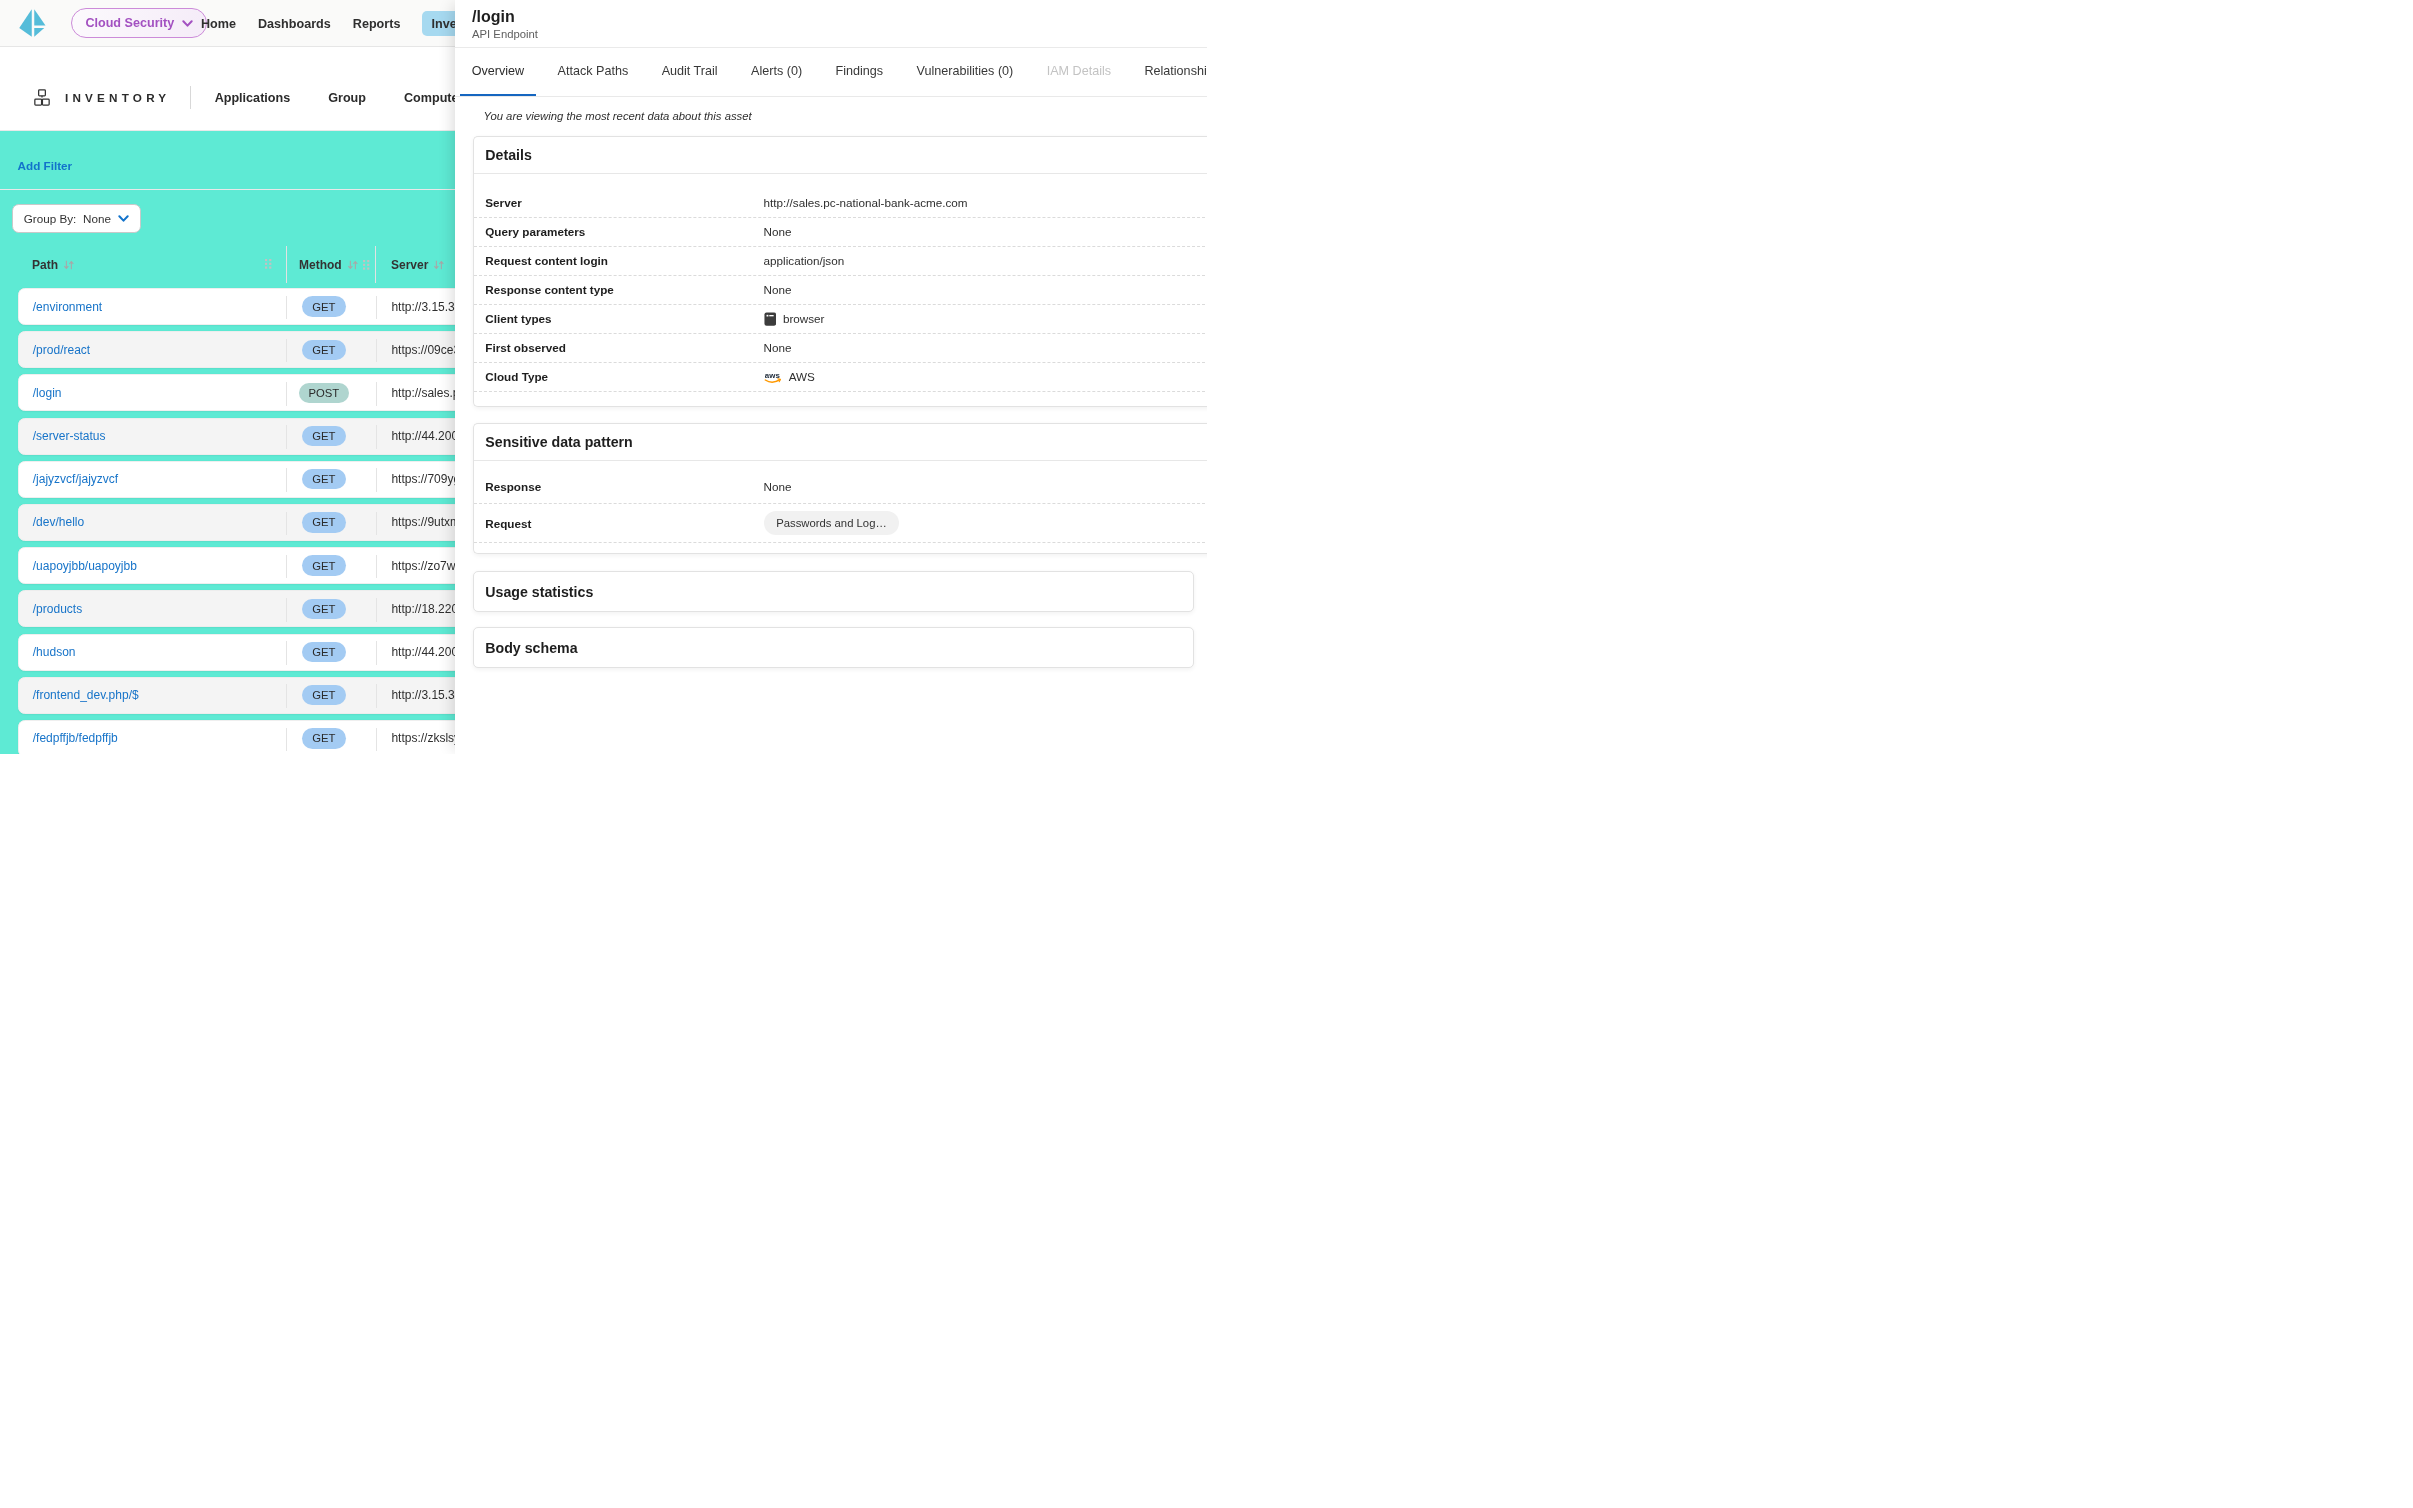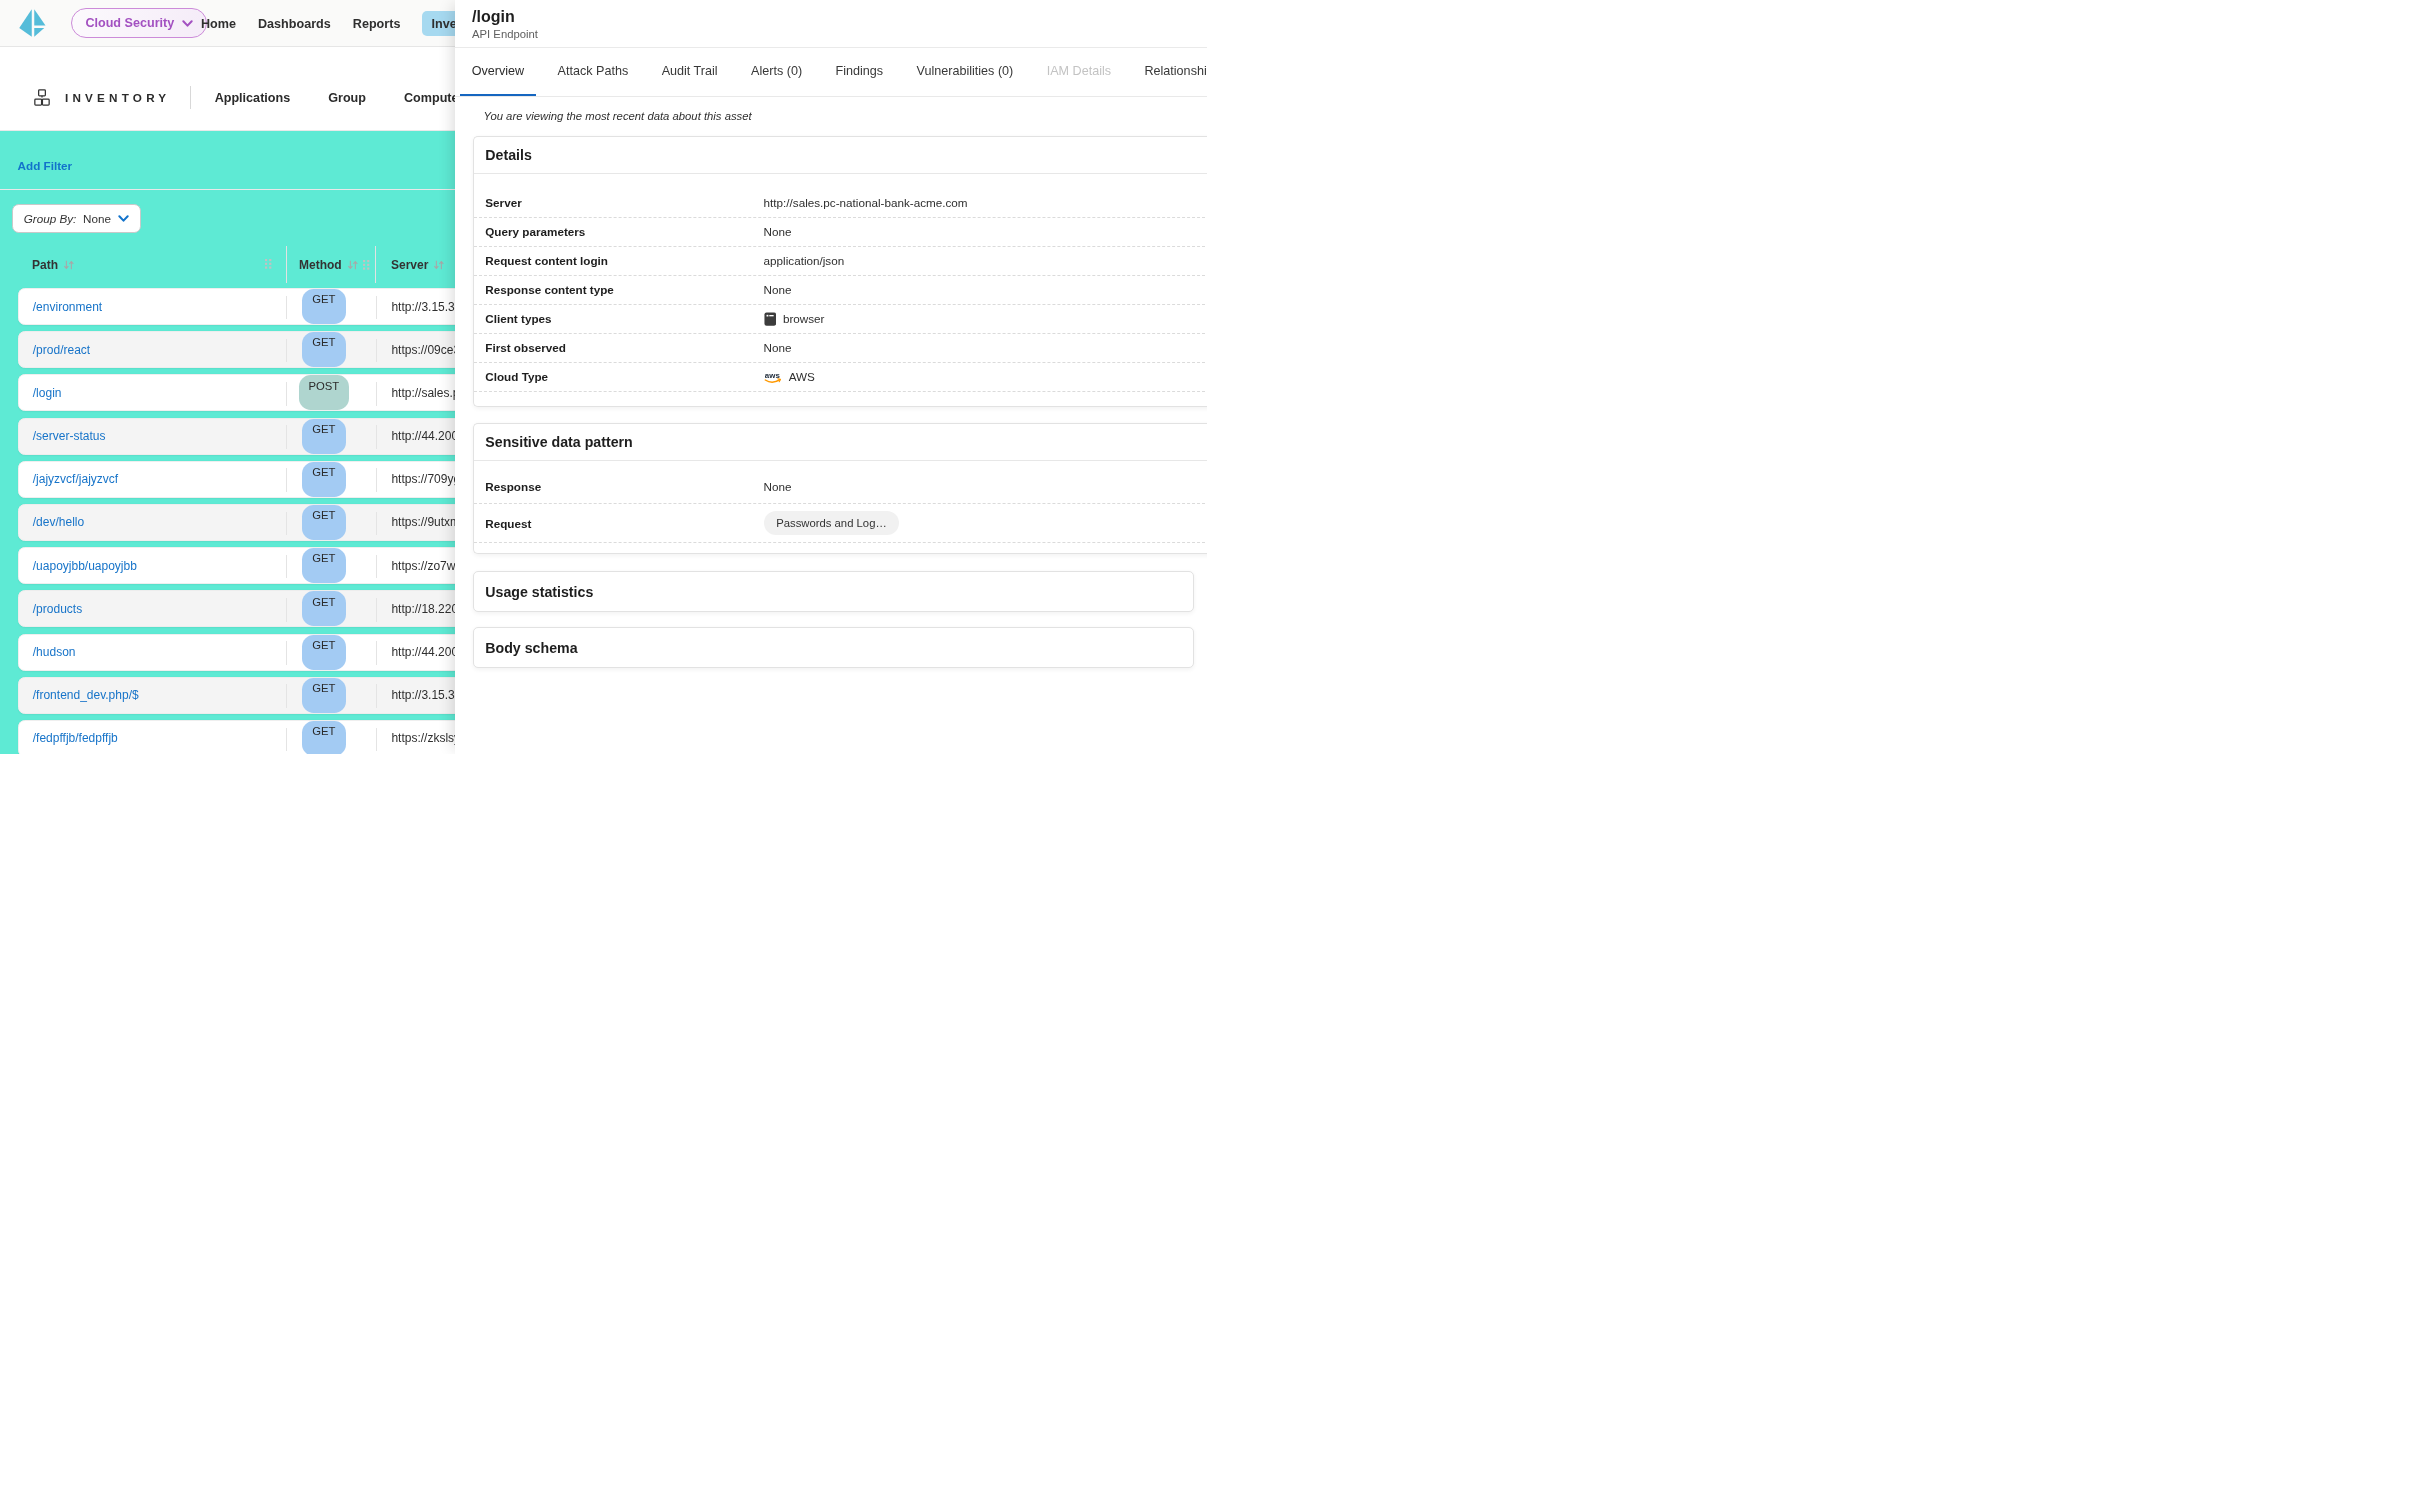--- a/index.html
+++ b/index.html
@@ -32,21 +32,21 @@
   .inv-tab.active { background:#e7f3fa; border-radius:5px; padding:7.5px 10px; }
 
   
   .add-filter { position:absolute; top:159px; left:17.6px; font-size:11.7px;
     font-weight:700; color:#1273cb; cursor:pointer; }
   .hr-filter { position:absolute; top:189px; left:0; width:100%; border-top:0.8px solid #e9e9e9; }
   .groupby { position:absolute; top:204px; left:11.7px; height:28.5px;
     border:0.8px solid #c9c9c9; border-radius:6.7px; background:#fff;
     display:flex; align-items:center; gap:6.7px; padding:0 11px; font-size:11.7px;
     color:#333; cursor:pointer; }
-  .groupby b { font-weight:400;font-style:italic; }
+  .groupby b { font-weight:400; }
 
   
   .thead { position:absolute; top:246px; left:0; width:455px; height:37px; }
   .th-item { position:absolute; top:0; height:37px; display:flex; align-items:center;
     gap:5px; font-size:12px; font-weight:700; color:#333; }
   .th-vline { position:absolute; top:0; height:37px; width:0.8px; background:#e2e2e2; }
   .sort-ic, .dots-ic { display:inline-flex; }
   .dots-abs { position:absolute; top:13.4px; }
 
   
@@ -54,21 +54,21 @@
   .row-card { position:relative; height:37px; margin-bottom:6.2px;
     background:#fff; border:0.8px solid #efefef; border-radius:6.7px;
     box-shadow:0 0.8px 1.7px rgba(0,0,0,.05); cursor:pointer; }
   .rows .row-card:nth-child(even) { background:#f4f4f4; border-color:#ededed; }
   .path-link { position:absolute; left:13.4px; top:0; height:100%; display:flex;
     align-items:center; font-size:12px; font-weight:500; color:#1774c9;
     text-decoration:none; cursor:pointer; }
   .vline { position:absolute; top:6.7px; height:23.5px; width:0.8px; background:#e4e4e4; }
   .v1 { left:267px; } .v2 { left:357px; }
   .method-col { position:absolute; left:267px; width:75px; top:0; height:100%;
-    display:flex; justify-content:center; }
+    display:flex; align-items:center; justify-content:center; }
   .pill { display:inline-block; padding:4.2px 10px; border-radius:11.7px;
     font-size:11.3px; font-weight:500; color:#2b2b2b; }
   .pill.get { background:#a3cbf3; }
   .pill.post { background:#afd5cf; }
   .server-text { position:absolute; left:372px; top:0; height:100%; display:flex;
     align-items:center; font-size:12px; color:#2f2f2f; white-space:nowrap; }
 
   
   .panel { position:absolute; left:455px; top:0; right:0; bottom:0; background:#fff;
     box-shadow:-7.5px 0 15px -5px rgba(0,0,0,.16); z-index:5; overflow:hidden; }

